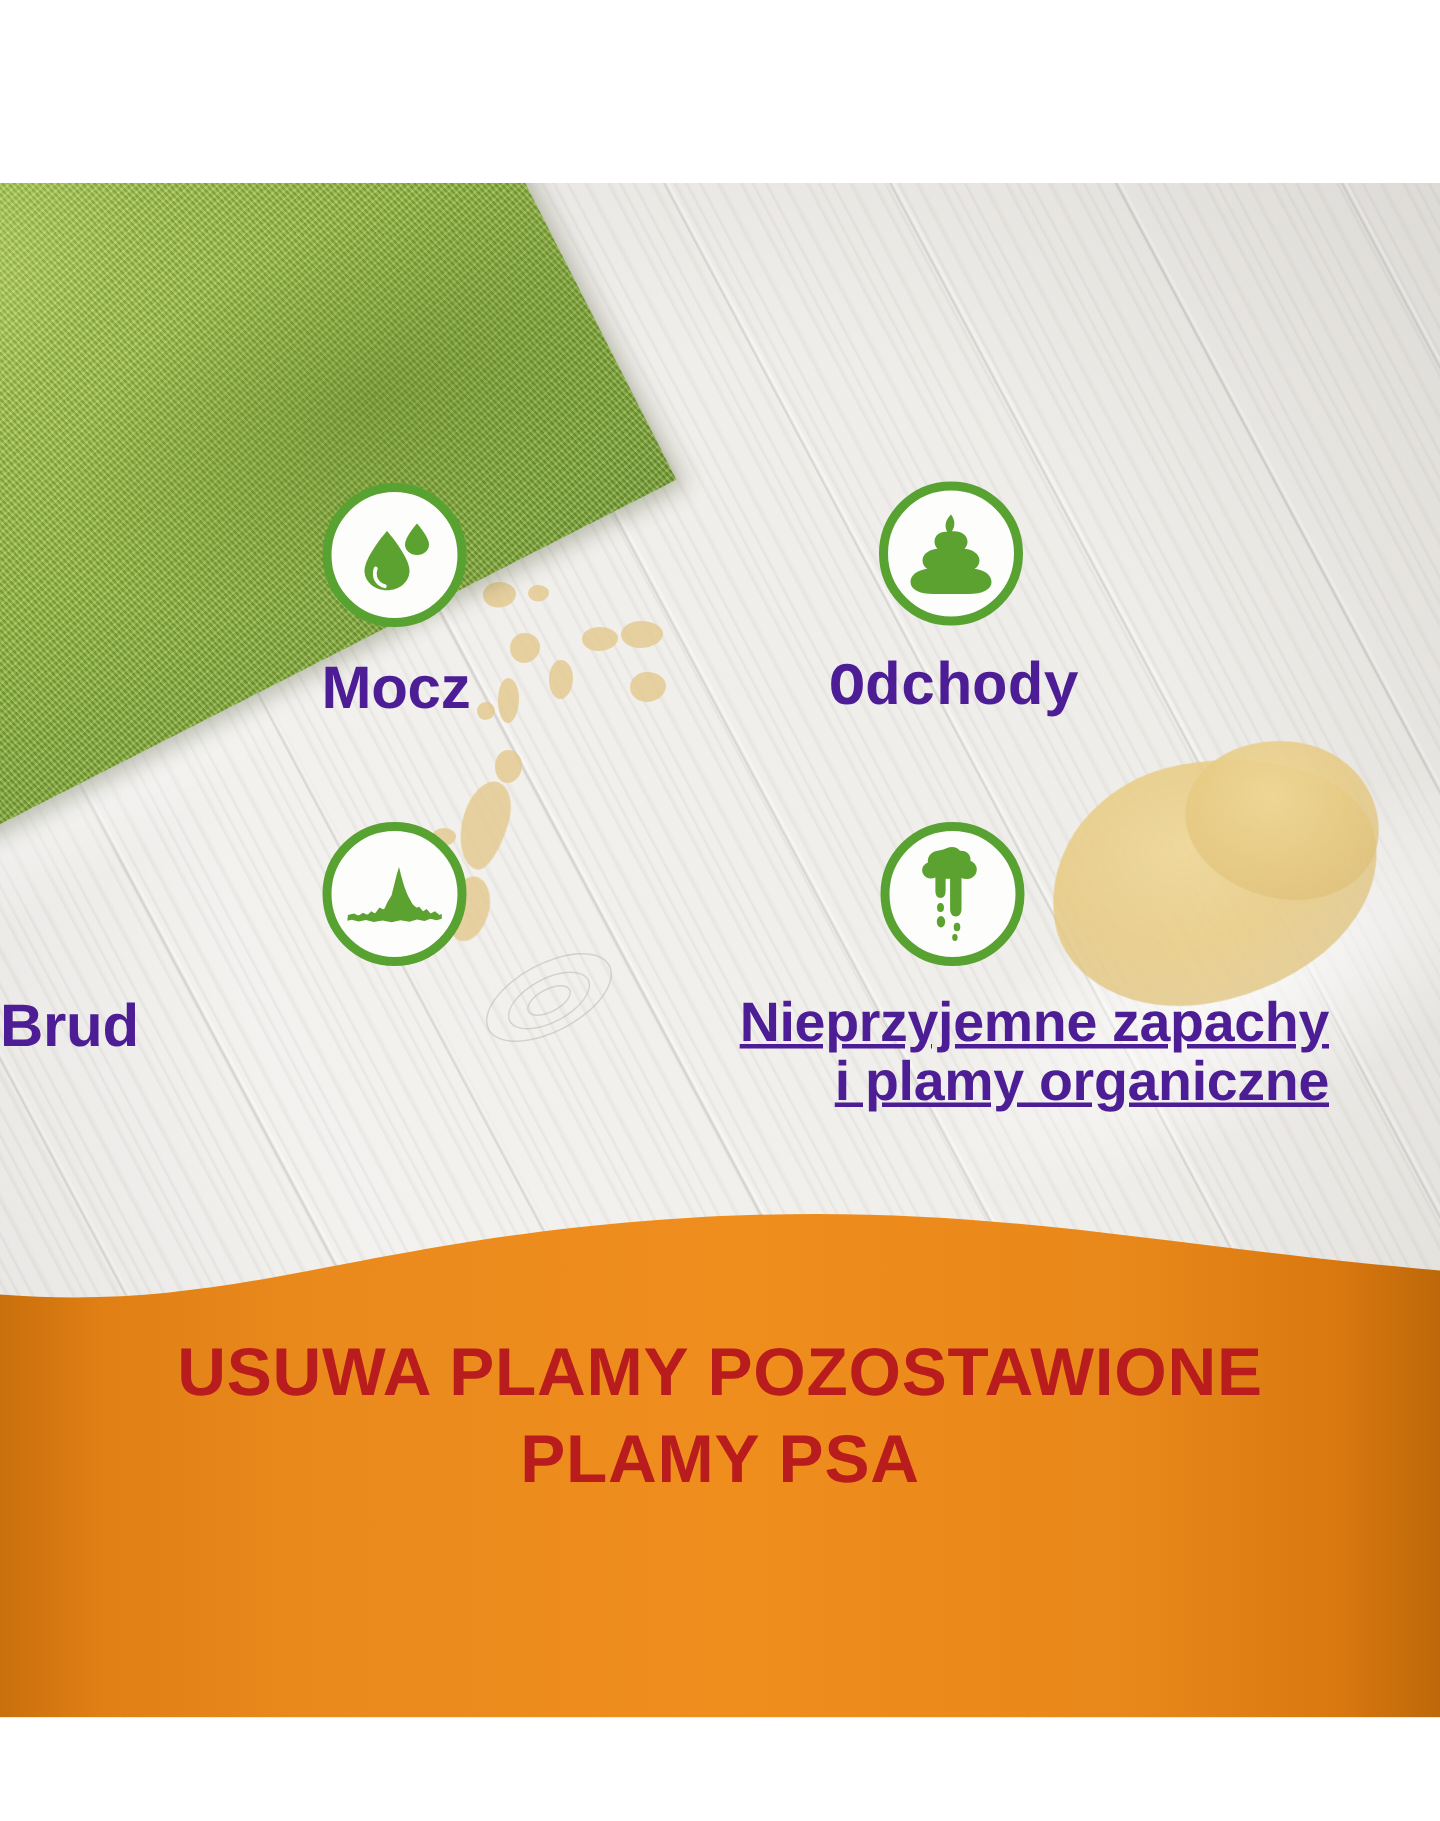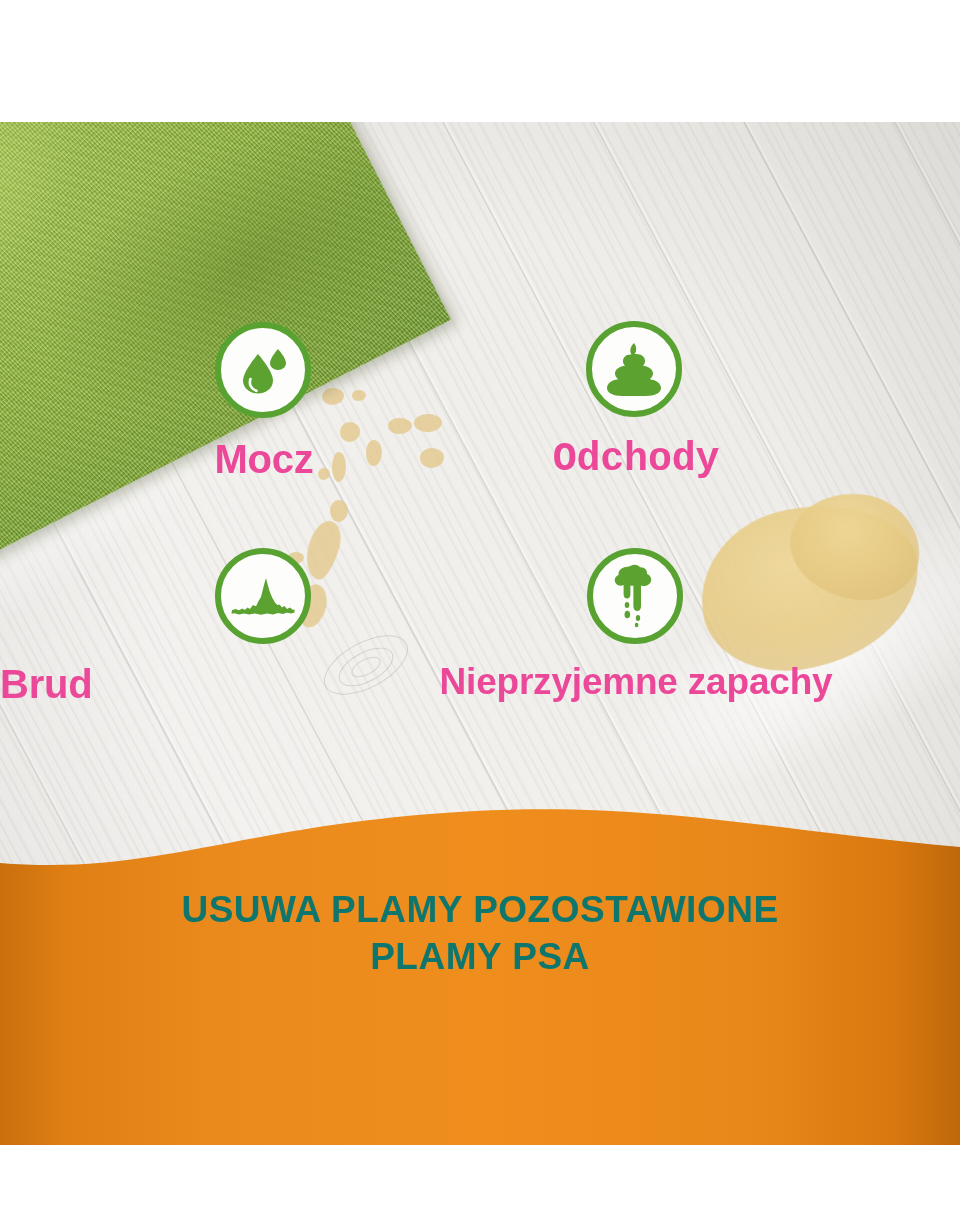--- a/index.html
+++ b/index.html
@@ -80,30 +80,30 @@
         filter:blur(.4px);}
   .droplet{position:absolute;border-radius:48% 52% 55% 45%/50% 46% 54% 50%;
         background:rgba(228,200,140,.80);filter:blur(.5px);}
 
   
   .feature{position:absolute;}
   .circle{position:absolute;width:96px;height:96px;border-radius:50%;
           background:#fdfdfb;border:6px solid #58a231;box-sizing:border-box;
           display:flex;align-items:center;justify-content:center;}
   .circle svg{display:block;}
-  .label{position:absolute;color:#ec4899;font-weight:bold;white-space:nowrap;
+  .label{position:absolute;color:#4c1d95;font-weight:bold;white-space:nowrap;
          letter-spacing:-0.2px;}
   .label.big{font-size:40px;}
-  .label.multi{font-size:37px;line-height:1.06;text-align:center;white-space:normal;}
+  .label.multi{font-size:37px;line-height:1.06;text-align:right;white-space:normal;text-decoration:underline;}
 
   
   #banner{position:absolute;left:0;top:800px;width:960px;height:345px;}
   #banner-shape{position:absolute;inset:0;}
   #banner-text{position:absolute;left:0;top:86px;width:960px;text-align:center;
-      color:#0f766e;font-weight:bold;font-size:37px;line-height:1.28;
+      color:#b91c1c;font-weight:bold;font-size:45px;line-height:1.28;
       letter-spacing:.5px;}
   #banner-text .line{display:block;}
   #bottom-white{position:absolute;left:0;top:1145px;width:960px;height:69px;background:#fff;}
   #top-white{position:absolute;left:0;top:0;width:960px;height:122px;background:#fff;}
 </style>
 </head>
 <body>
 
 <div id="stage">
 
@@ -206,20 +206,21 @@
                    C35.6 6 32.4 2.8 28 3.2 C26.4 0.8 22.6 0 19.4 1.4 C17.8 2.2 16 2.8 14 3 Z" fill="#5ba230"></path>
           <ellipse cx="15" cy="41" rx="2.3" ry="3" fill="#5ba230"></ellipse>
           <ellipse cx="15.3" cy="50.5" rx="2.8" ry="3.8" fill="#5ba230"></ellipse>
           <ellipse cx="26" cy="54" rx="2.2" ry="2.9" fill="#5ba230"></ellipse>
           <ellipse cx="24.6" cy="61" rx="1.8" ry="2.3" fill="#5ba230"></ellipse>
         </svg>
       </span>
     </div>
     <div class="label multi" style="left:386px;top:662px;width:500px;">
       <span>Nieprzyjemne zapachy</span><br>
+      <span>i plamy organiczne</span>
     </div>
   </div>
 
   <div id="banner">
     <svg id="banner-shape" viewBox="0 0 960 345" preserveAspectRatio="none">
       <defs>
         <linearGradient id="og" x1="0" y1="0" x2="1" y2="0">
           <stop offset="0%" stop-color="#c96f0c"></stop>
           <stop offset="7%" stop-color="#e07f14"></stop>
           <stop offset="22%" stop-color="#ea8a1d"></stop>

